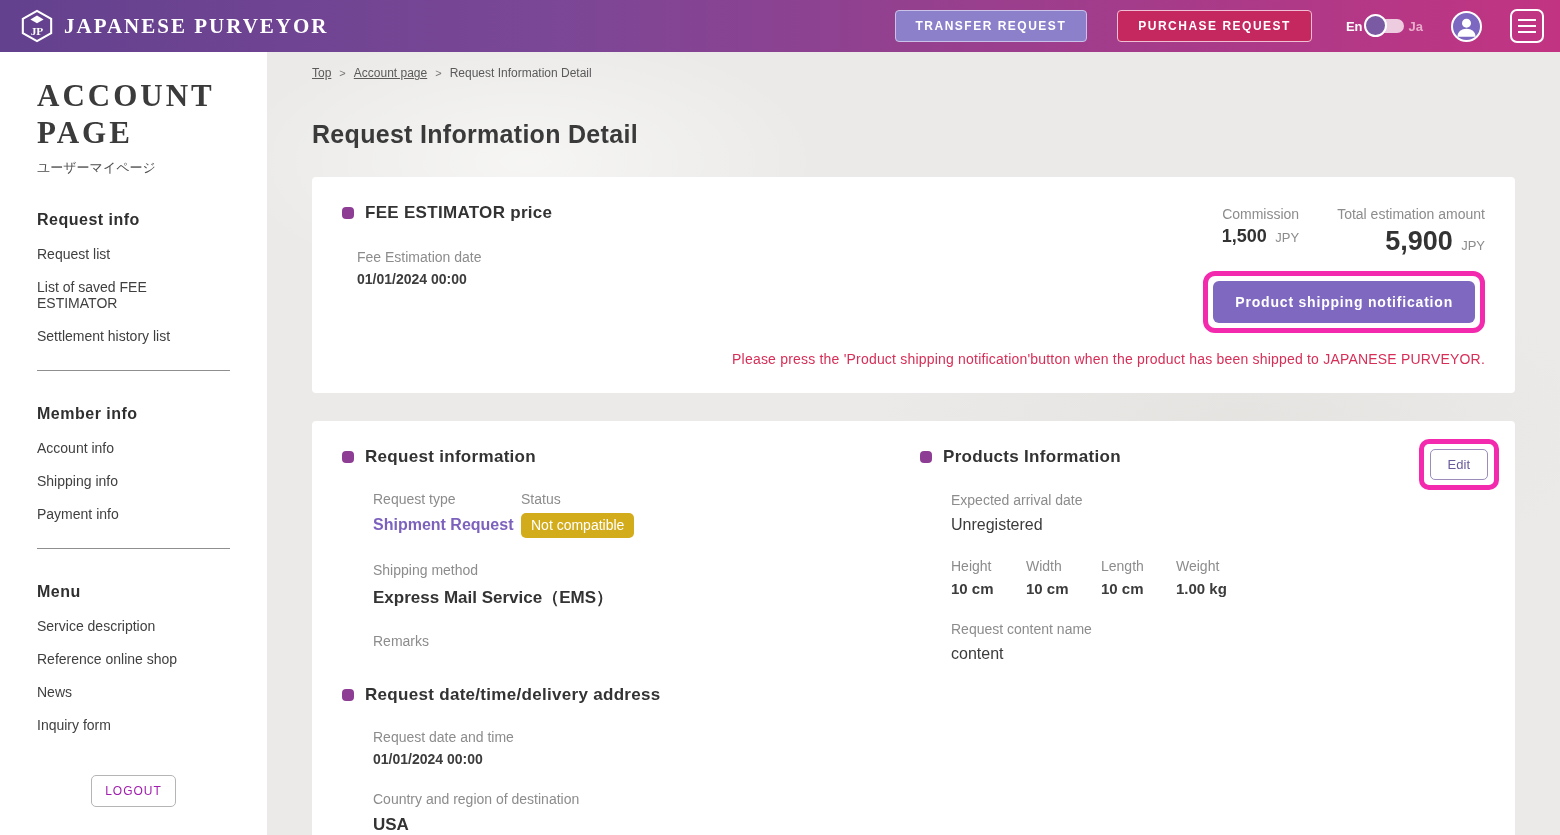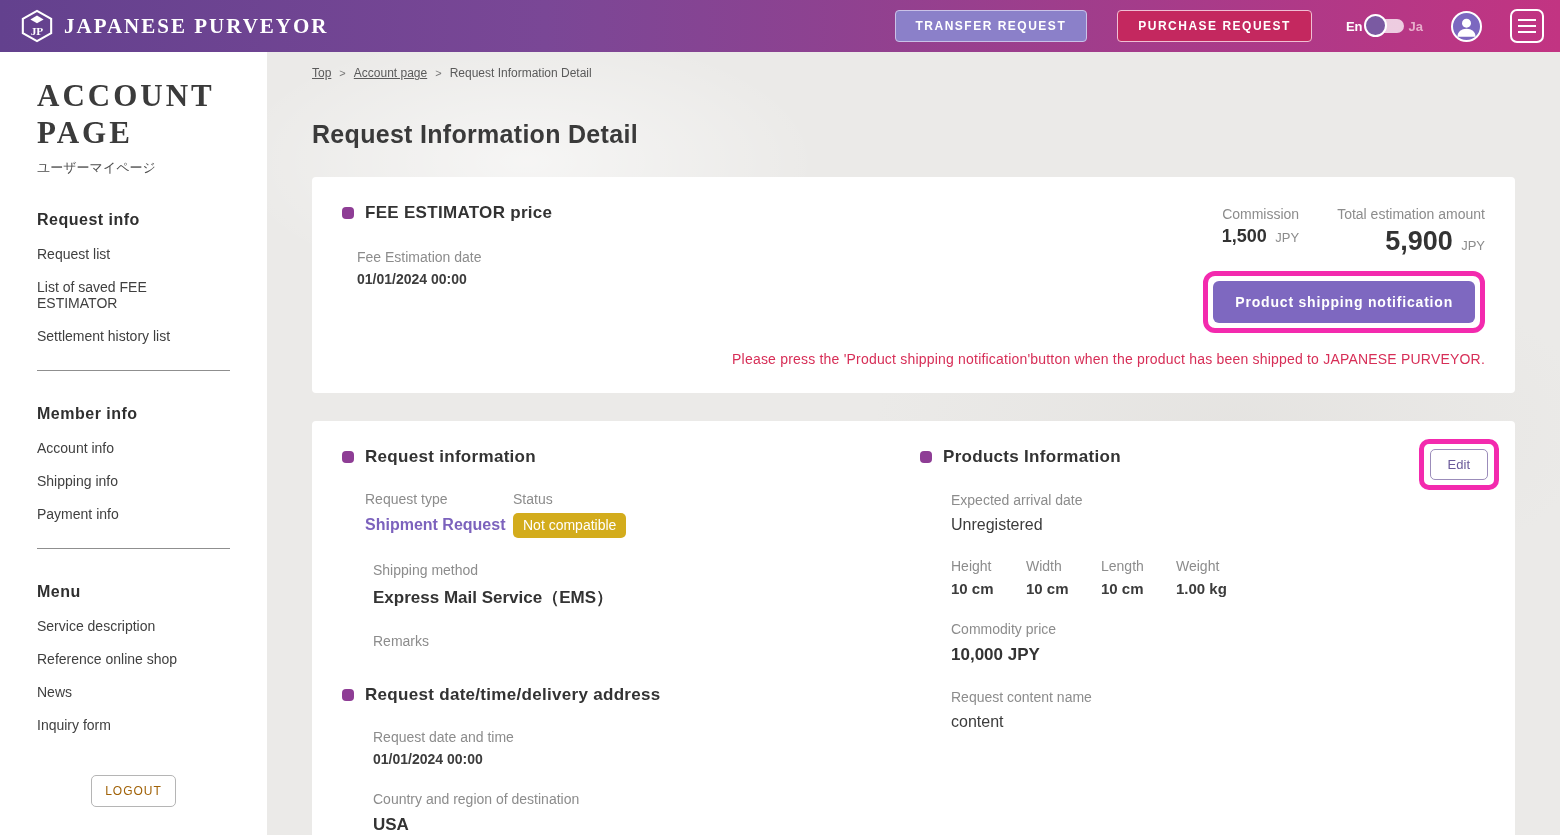--- a/index.html
+++ b/index.html
@@ -63,21 +63,21 @@
     font-family:"Liberation Serif", serif;
     font-size:31px; letter-spacing:3px; color:#3b3b3b; line-height:1.18;
     font-weight:600;
   }
   .sb-subtitle { font-size:13px; color:#4c4c4c; margin-top:8px; }
   .sb-section-heading { font-size:16px; font-weight:bold; letter-spacing:.5px; color:#2f2f2f; margin-top:34px; }
   .sb-item { font-size:14px; color:#3f3f3f; margin-top:17px; cursor:pointer; }
   .sb-divider { border:none; border-top:1px solid #8f8f8f; margin:26px 0 0 0; }
   .sb-logout-wrap { text-align:center; margin-top:42px; }
   .sb-logout {
-    display:inline-block; font-size:12px; letter-spacing:1px; color:#a16207;
+    display:inline-block; font-size:12px; letter-spacing:1px; color:#a21caf;
     background:#fff; border:1px solid #b5b5b5; border-radius:5px;
     padding:8px 13px; cursor:pointer;text-align:right;
   }
   
   .main {
     flex:1; height:100%; overflow:hidden; position:relative;
     background:
       radial-gradient(ellipse 420px 190px at 20% 14%, rgba(255,255,255,.55), rgba(255,255,255,0) 70%),
       radial-gradient(ellipse 520px 240px at 75% 48%, rgba(223,221,218,.5), rgba(255,255,255,0) 70%),
       radial-gradient(ellipse 380px 200px at 45% 85%, rgba(255,255,255,.5), rgba(223,221,218,0) 70%),
@@ -115,21 +115,21 @@
     padding:13px 22px; cursor:pointer;
   }
   .fee-notice { text-align:right; color:#d72e57; font-size:14px; margin-top:18px; letter-spacing:.2px; }
   
   .req-card { position:relative; height:600px; }
   .req-cols { display:flex; }
   .req-col-left { width:578px; flex-shrink:0; }
   .req-col-right { flex:1; }
   .fgroup { margin-top:24px; margin-left:31px; }
   .fgroup.first { margin-top:25px; }
-  .type-status-row { display:flex; margin-left:23px; margin-top:24px; }
+  .type-status-row { display:flex; margin-left:31px; margin-top:24px; }
   .type-cell { width:148px; }
   .type-value { font-size:16px; font-weight:bold; color:#7c62bd; margin-top:9px; }
   .status-badge {
     display:inline-block; background:#d3ac1c; color:#fff;
     font-size:14px; padding:4px 10px 5px; border-radius:5px; margin-top:6px;
   }
   .big-value { font-size:17px; font-weight:bold; color:#333; margin-top:8px; }
   .sub-heading { margin-top:36px; }
   .dims-row { display:flex; margin-left:31px; margin-top:24px; }
   .dim-col { width:75px; }
@@ -326,24 +326,20 @@
             <div class="dim-col">
               <div class="field-label">Length</div>
               <div class="field-value">10 cm</div>
             </div>
             <div class="dim-col">
               <div class="field-label">Weight</div>
               <div class="field-value">1.00 kg</div>
             </div>
           </div>
           <div class="fgroup">
-            <div class="field-label">Commodity price</div>
-            <div class="big-value">10,000 JPY</div>
-          </div>
-          <div class="fgroup">
             <div class="field-label">Request content name</div>
             <div class="normal-value">content</div>
           </div>
         </div>
       </div>
     </div>
   </div>
 </div>
 
 </body></html>

